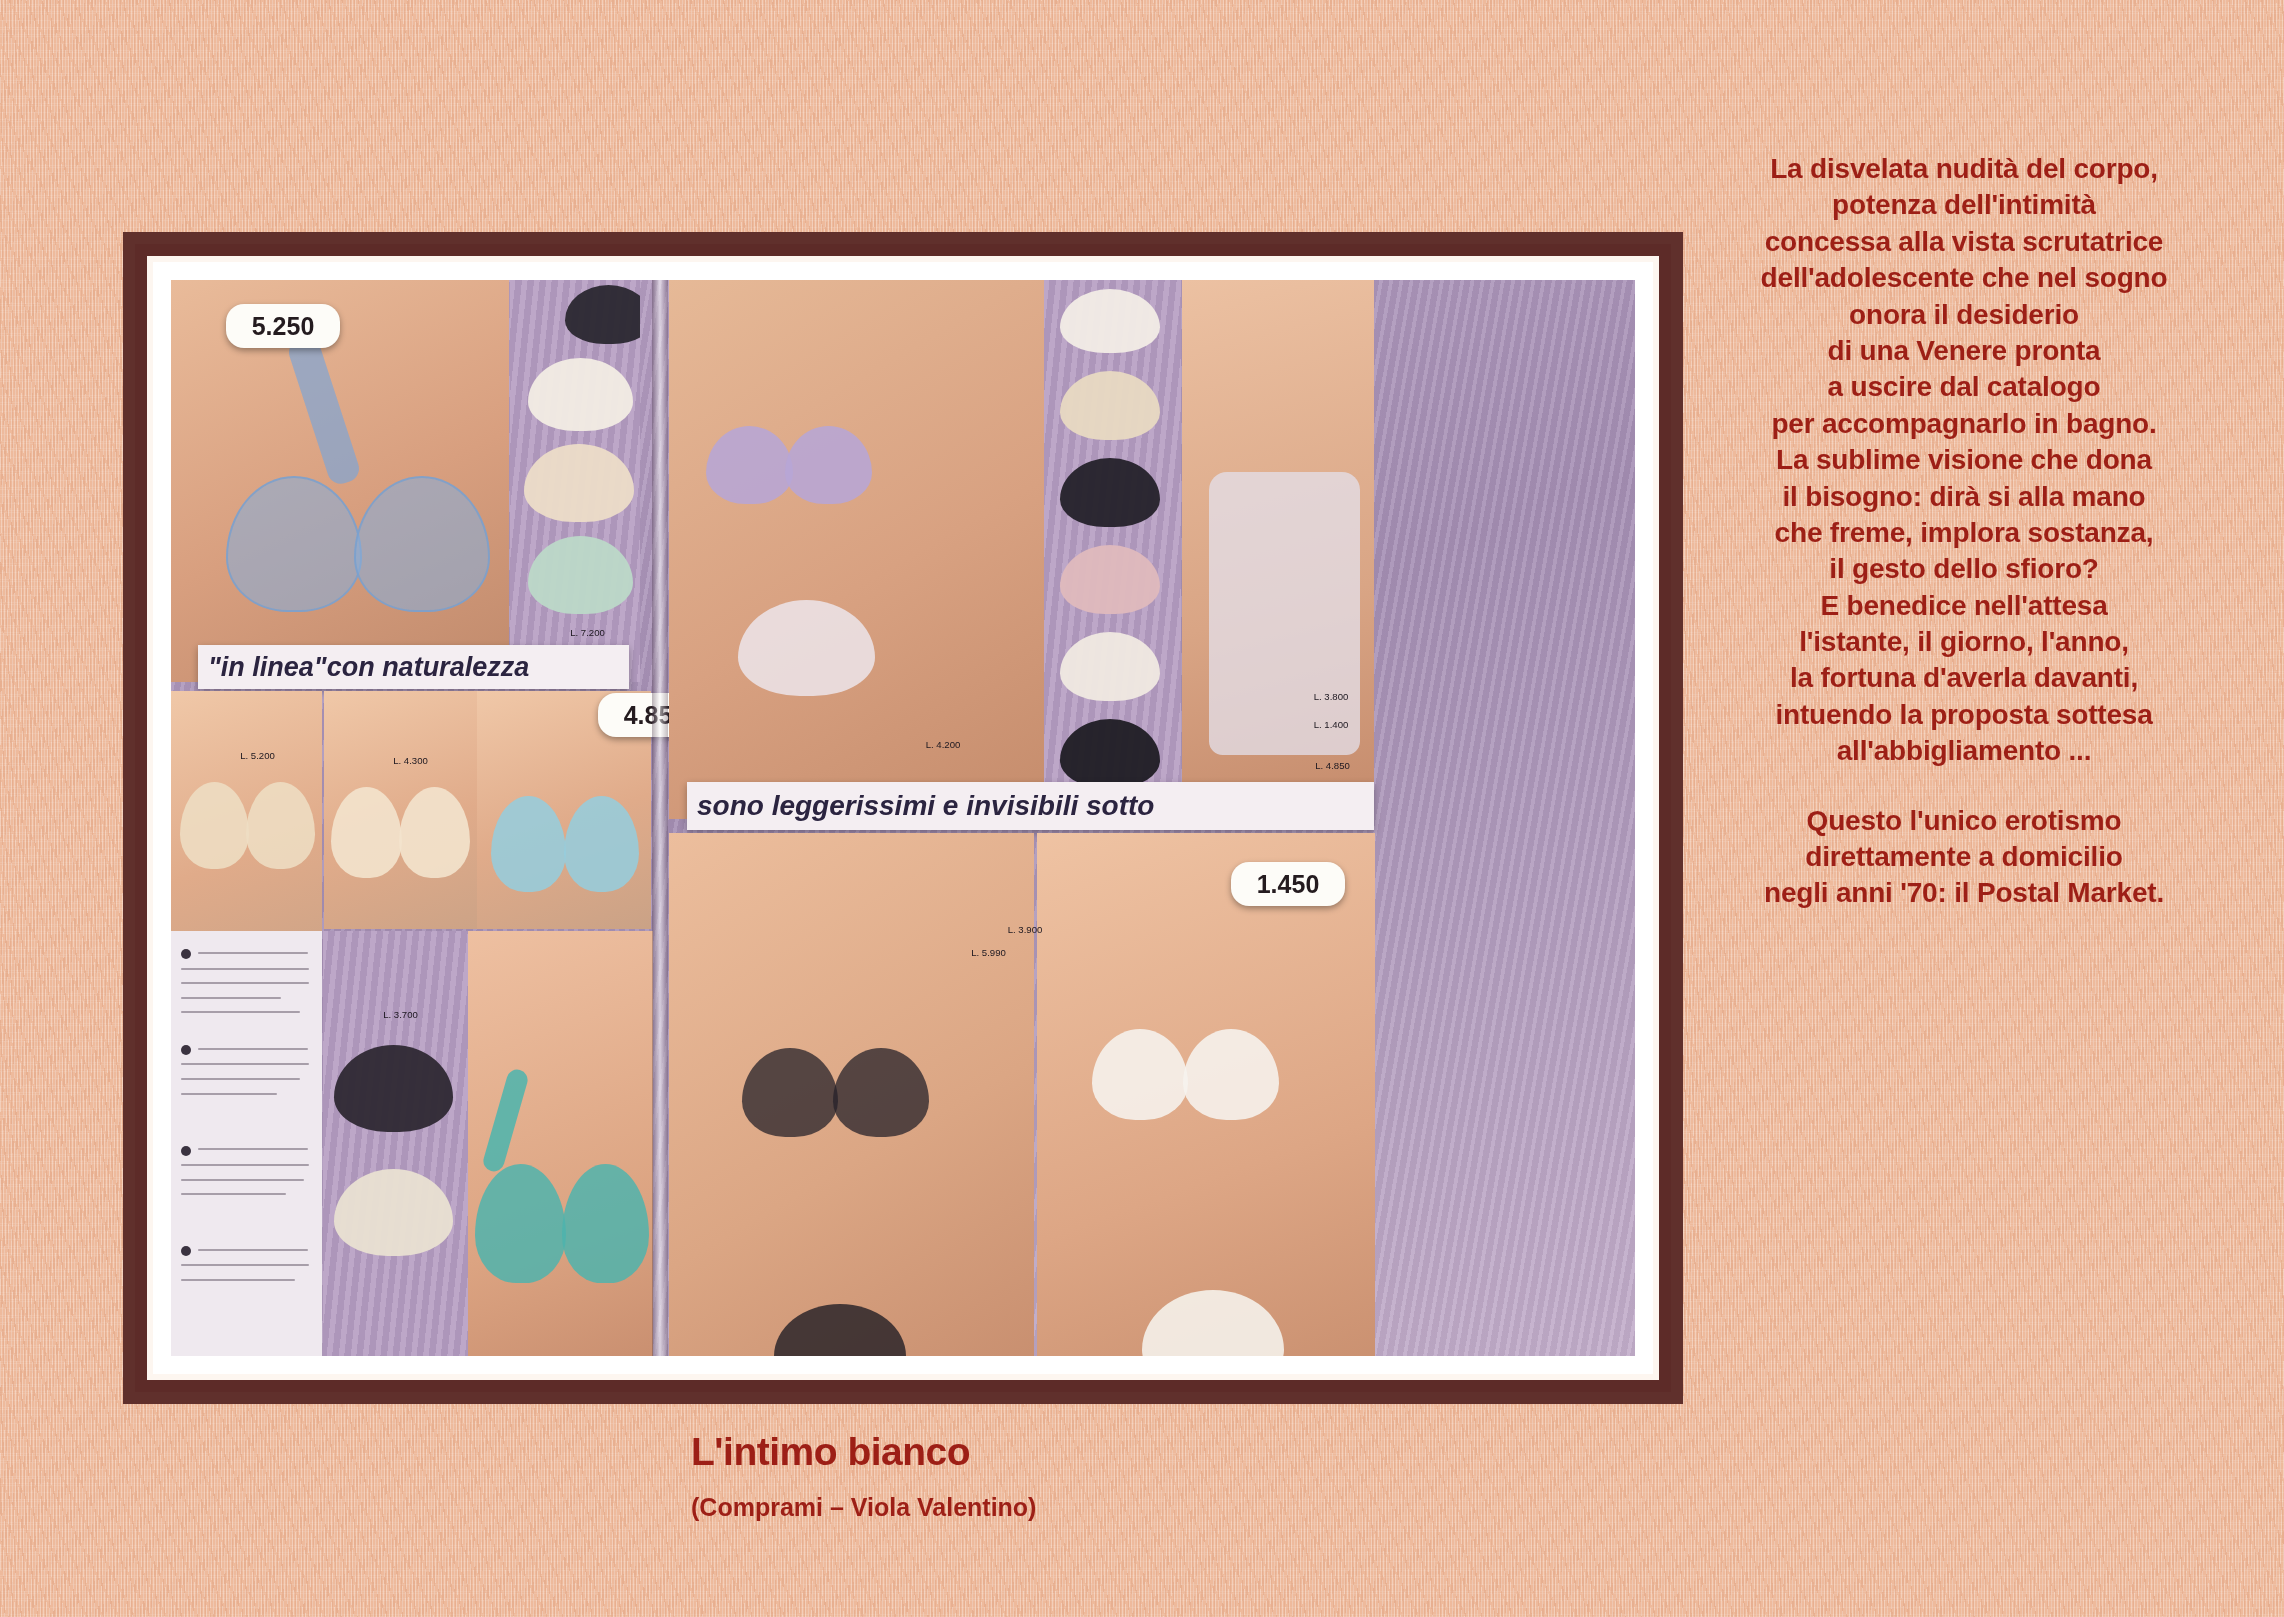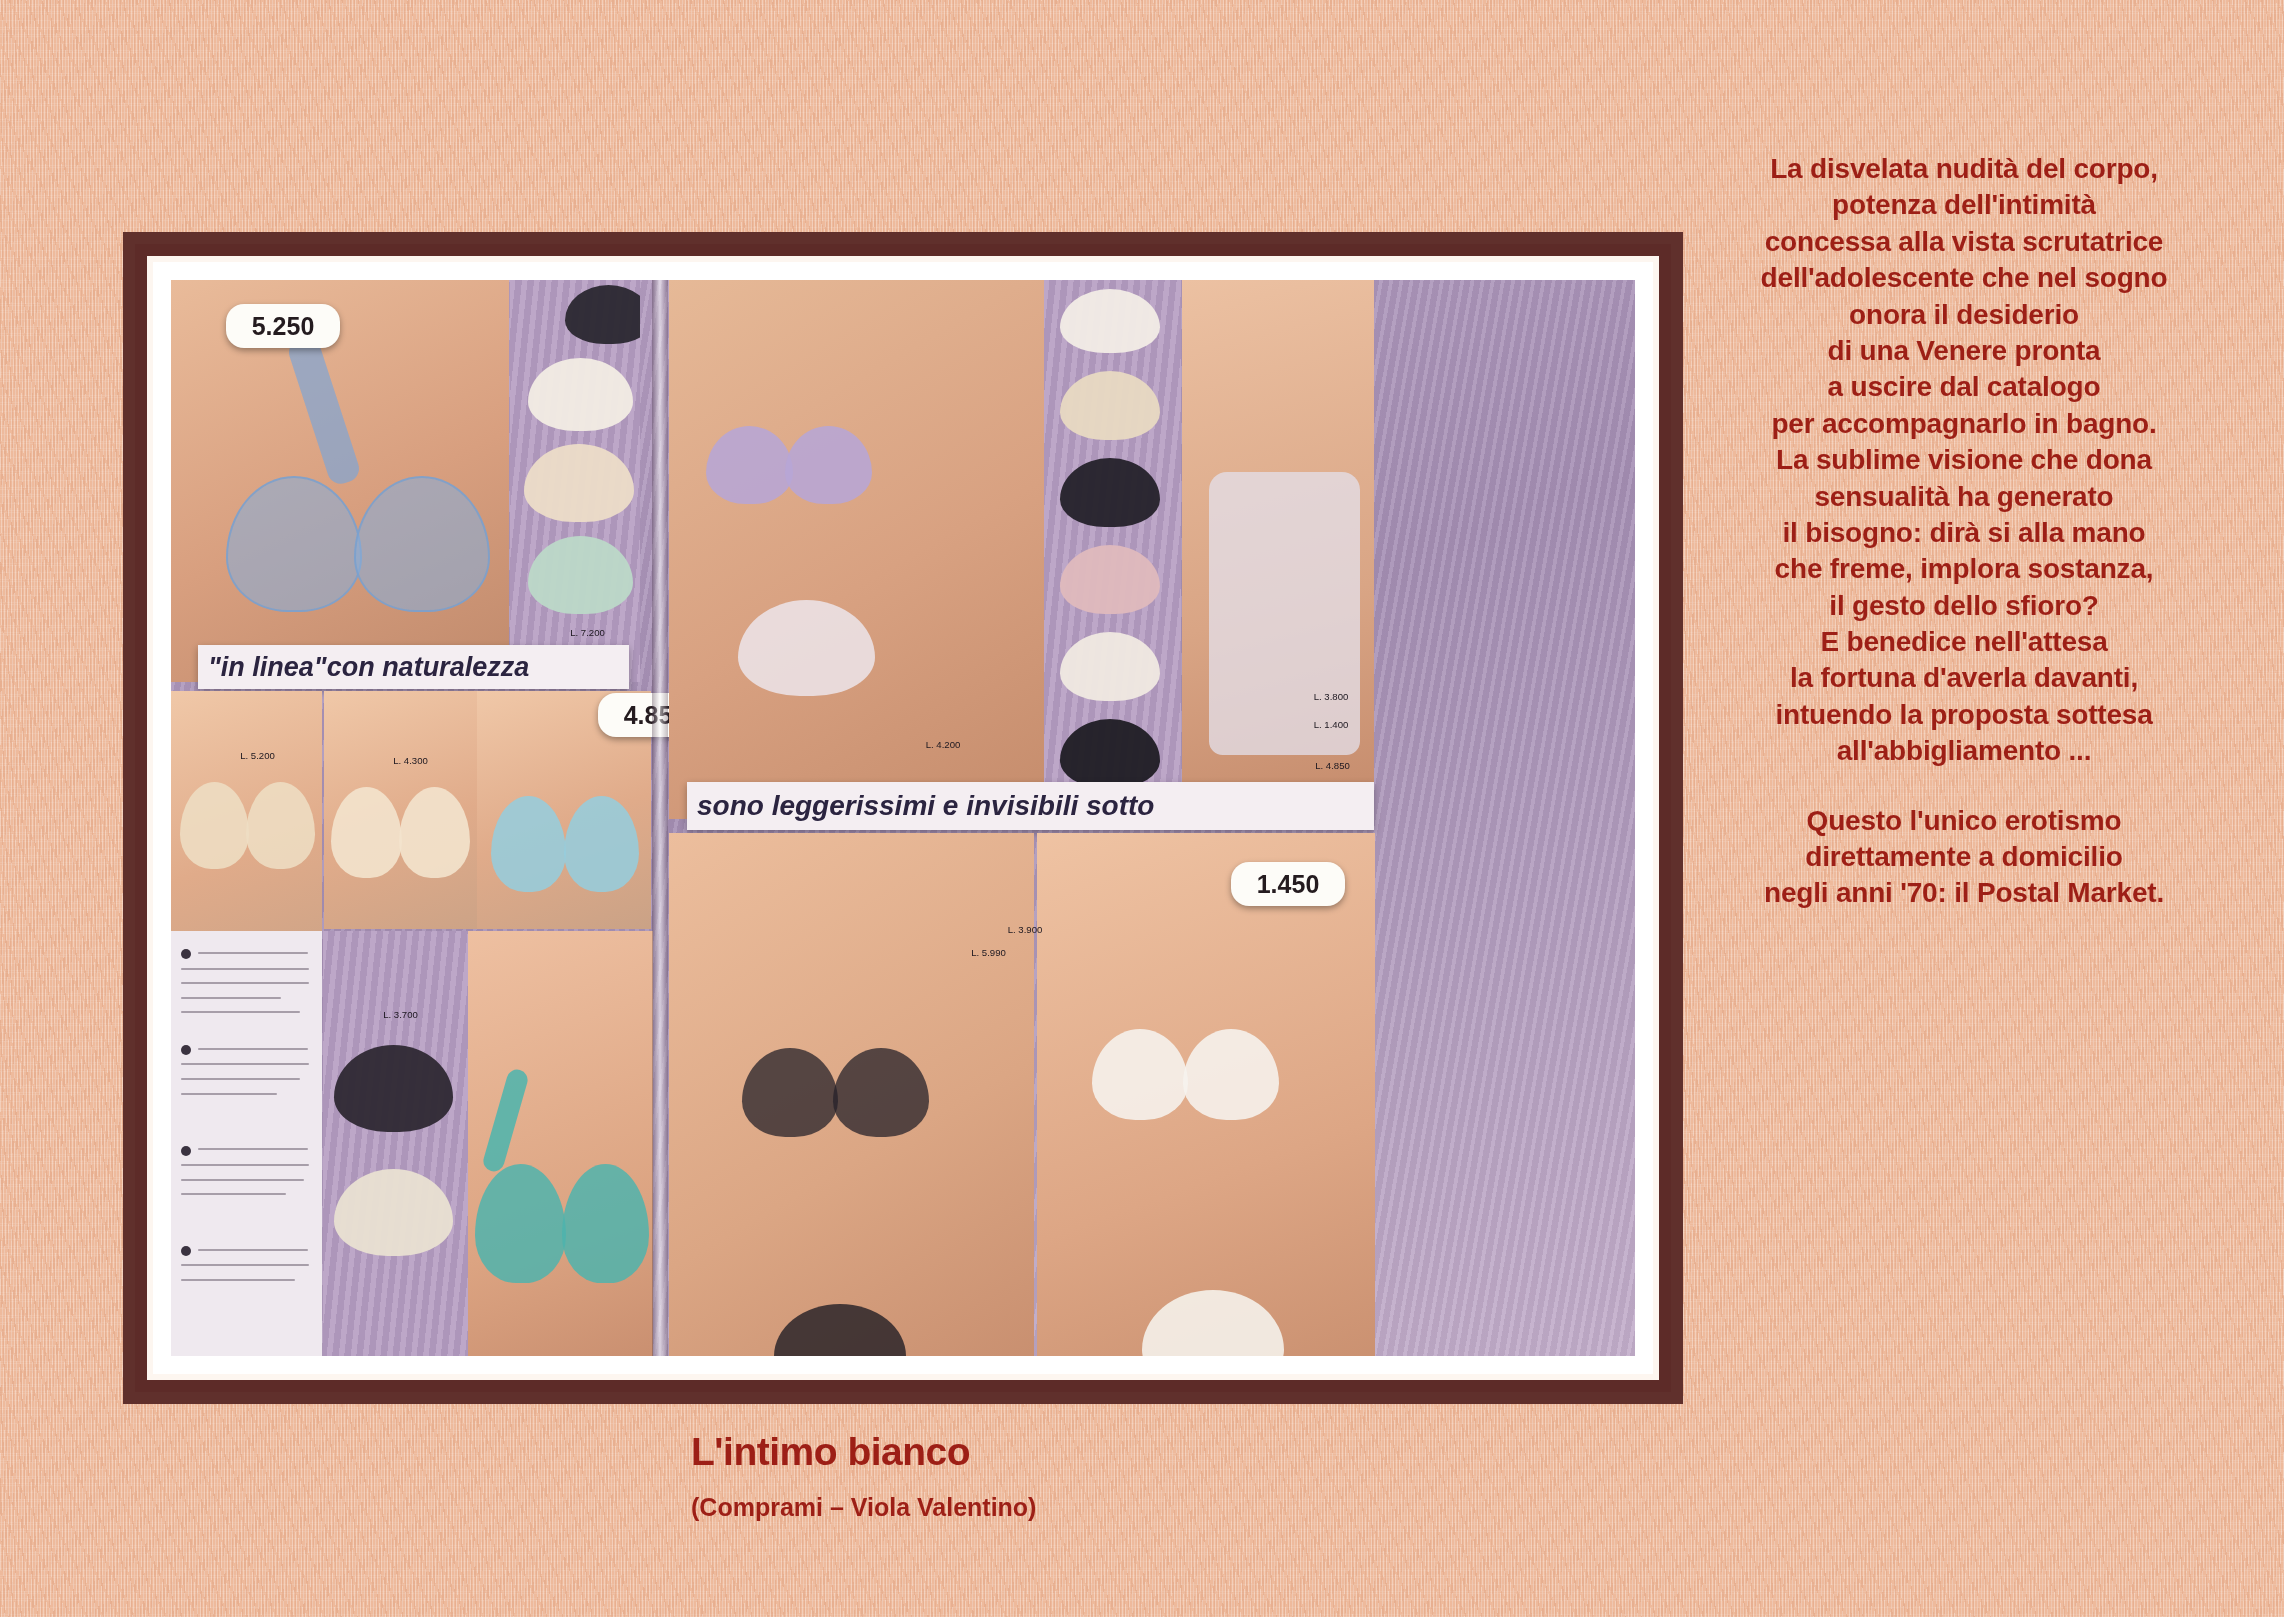--- a/index.html
+++ b/index.html
@@ -329,25 +329,25 @@
 <div class="poem">
   <p>La disvelata nudità del corpo,</p>
   <p>potenza dell'intimità</p>
   <p>concessa alla vista scrutatrice</p>
   <p>dell'adolescente che nel sogno</p>
   <p>onora il desiderio</p>
   <p>di una Venere pronta</p>
   <p>a uscire dal catalogo</p>
   <p>per accompagnarlo in bagno.</p>
   <p>La sublime visione che dona</p>
-  <p>sensualità ha generato</p>
   <p>il bisogno:  dirà si alla mano</p>
   <p>che freme, implora sostanza,</p>
   <p>il gesto dello sfioro?</p>
   <p>E benedice nell'attesa</p>
+  <p>l'istante, il giorno, l'anno,</p>
   <p>la fortuna d'averla davanti,</p>
   <p>intuendo la proposta sottesa</p>
   <p>all'abbigliamento ...</p>
   <div class="gap"></div>
   <p>Questo  l'unico erotismo</p>
   <p>direttamente a domicilio</p>
   <p>negli anni '70: il Postal Market.</p>
 </div>
 
 <div class="caption">

